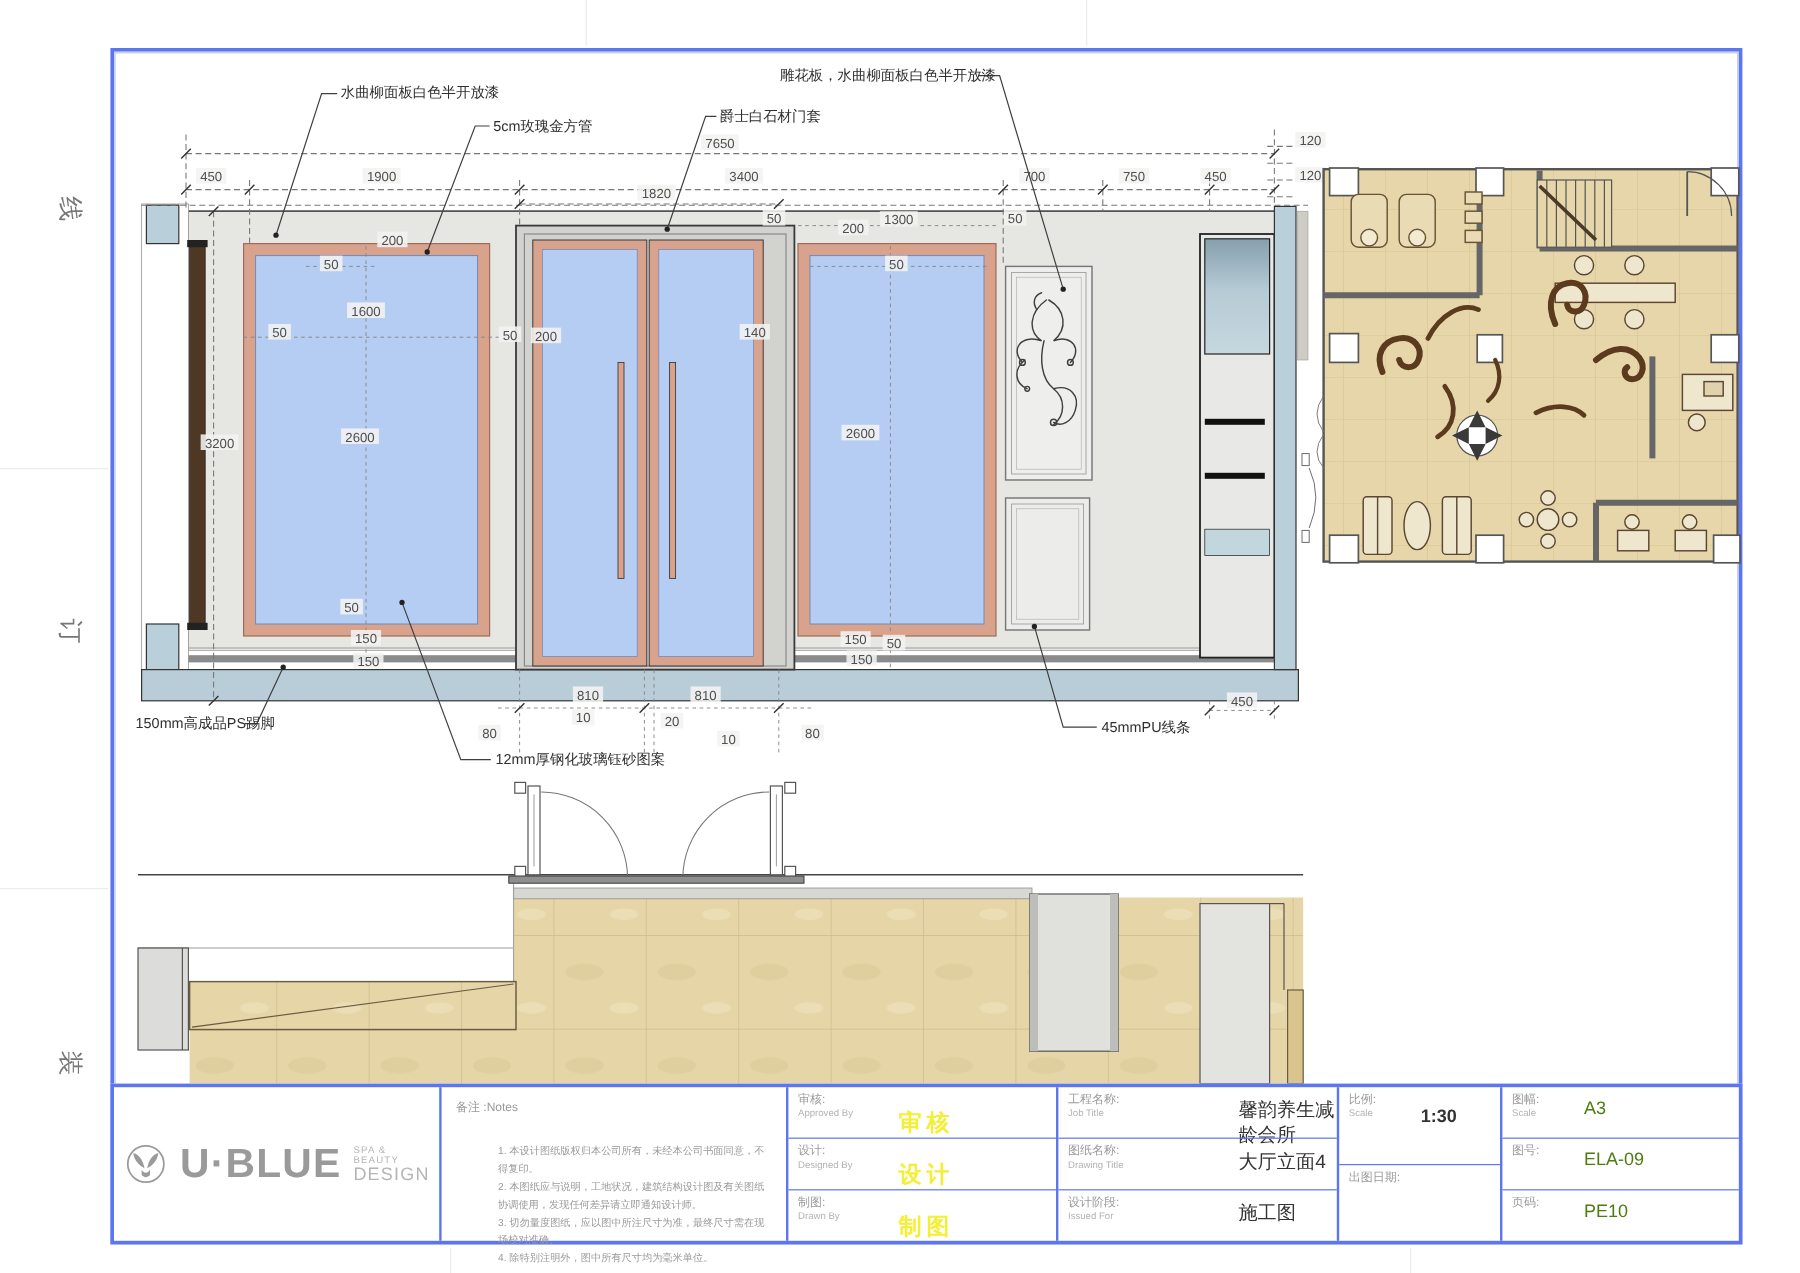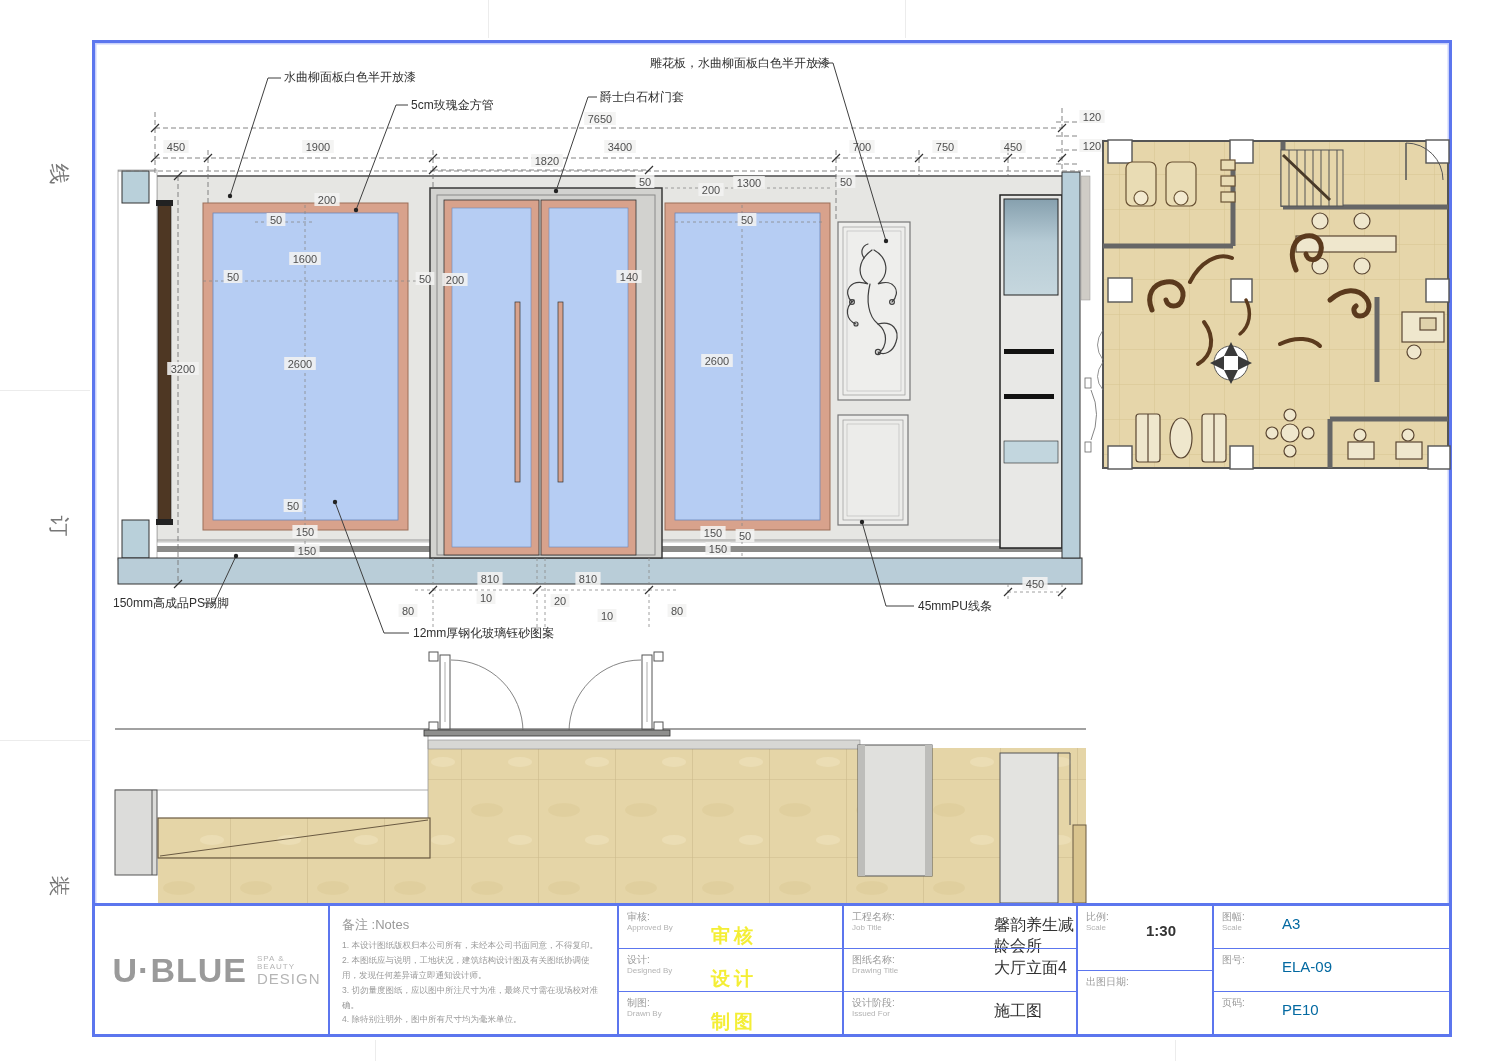--- a/index.html
+++ b/index.html
@@ -27,24 +27,24 @@
     border:3px solid #5c76ee;border-bottom-width:3px;display:flex;background:#fff;}
   .tb-col{box-sizing:border-box;border-left:2px solid #5c76ee;display:flex;flex-direction:column;}
   .tb-col:first-child{border-left:none;}
   .tb-cell{box-sizing:border-box;flex:1;border-top:1.5px solid #5c76ee;position:relative;padding:5px 8px;}
   .tb-cell:first-child{border-top:none;}
   .lbl{font-size:10px;color:#9a9a9a;line-height:1.2;}
   .lbl-en{font-size:8px;color:#b3b3b3;line-height:1.2;}
   .stamp{position:absolute;left:92px;top:17px;color:#f4ee35;font-size:19px;font-weight:bold;letter-spacing:4px;}
   .val{position:absolute;left:150px;top:9px;font-size:16px;color:#333;}
   .val-sm{position:absolute;left:68px;top:16px;font-size:15px;color:#333;font-weight:bold;text-align:right;}
-  .val-sm2{position:absolute;left:68px;top:9px;font-size:15px;color:#0369a1;}
+  .val-sm2{position:absolute;left:68px;top:9px;font-size:15px;color:#4d7c0f;}
   #notes{padding:10px 12px;}
-  #notes .n-label{font-size:13px;color:#999;margin-bottom:4px;}
-  #notes .n-item{font-size:8.5px;color:#9a9a9a;line-height:1.75;}
+  #notes .n-label{font-size:10px;color:#999;margin-bottom:22px;}
+  #notes .n-item{font-size:8.5px;color:#9a9a9a;line-height:1.75;margin-left:35px;}
   
   #logo-cell{justify-content:center;align-items:center;flex-direction:row;display:flex;gap:10px;}
   .brand{color:#9a9a9a;font-size:34px;font-weight:bold;letter-spacing:1px;}
   .tagline{color:#b5b5b5;line-height:1;}
   .tagline .t1{font-size:8px;letter-spacing:1px;}
   .tagline .t2{font-size:15px;letter-spacing:1px;text-align:center;}
 </style>
 </head>
 <body>
 
@@ -411,21 +411,21 @@
 
       <rect x="1000" y="753" width="58" height="150" fill="#e3e3e0" stroke="#555" stroke-width="1"></rect>
       <line x1="1070" y1="753" x2="1070" y2="825" stroke="#555" stroke-width="1"></line>
       <line x1="1058" y1="753" x2="1070" y2="753" stroke="#555" stroke-width="1"></line>
       <rect x="1073" y="825" width="13" height="78" fill="#d9c48e" stroke="#6a5a42" stroke-width="1"></rect>
     </g>
   </svg>
 
   <div id="titleblock">
 
-    <div class="tb-col" style="width:233px">
+    <div class="tb-col" style="width:271px">
       <div class="tb-cell" id="logo-cell">
         <svg width="64" height="64" viewBox="0 0 64 64">
           <circle cx="32" cy="32" r="26" fill="none" stroke="#9a9a9a" stroke-width="2.5"></circle>
           <path d="M14,16 C22,18 28,26 30,38 C22,34 15,26 14,16 Z" fill="#9a9a9a"></path>
           <path d="M50,16 C42,18 36,26 34,38 C42,34 49,26 50,16 Z" fill="#9a9a9a"></path>
           <path d="M26,40 C28,46 36,46 38,40 L38,48 C34,52 30,52 26,48 Z" fill="#9a9a9a"></path>
         </svg>
         <span class="brand">U·BLUE</span>
         <span class="tagline">
           <div class="t1">SPA &amp; BEAUTY</div>

